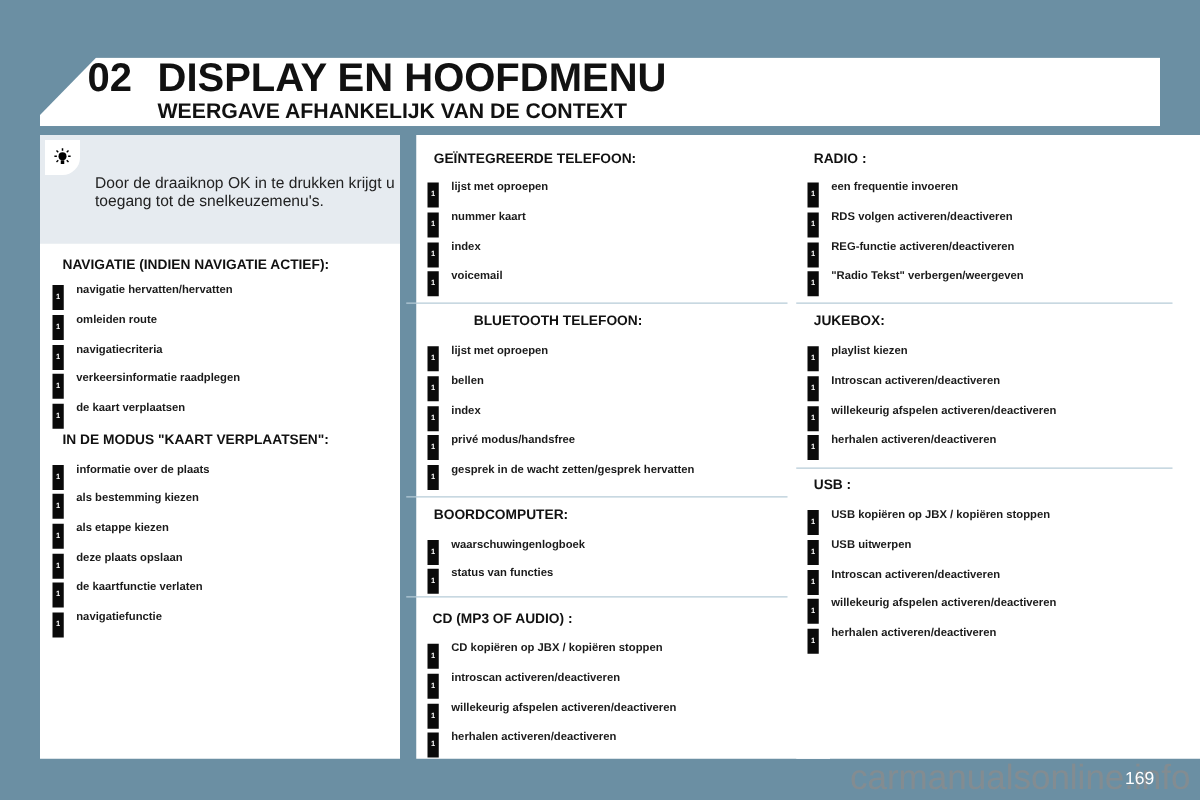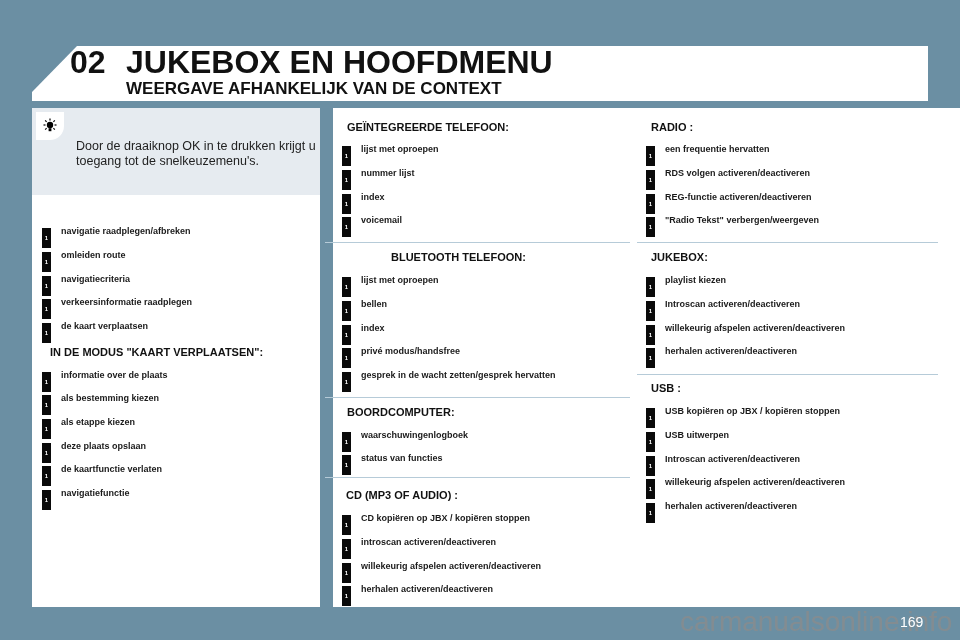--- a/index.html
+++ b/index.html
@@ -71,21 +71,21 @@
   .watermark {
     position: absolute; left: 680px; top: 606px; font-size: 28px; color: #8c8c8c;
     opacity: 0.75; letter-spacing: 0px;
   }
 </style>
 </head>
 <body>
 
 <div class="header"></div>
 <div class="chapter-num">02</div>
-<div class="chapter-title">JUKEBOX EN HOOFDMENU</div>
+<div class="chapter-title">DISPLAY EN HOOFDMENU</div>
 <div class="chapter-subtitle">WEERGAVE AFHANKELIJK VAN DE CONTEXT</div>
 
 <div class="panel panel-left">
   <div class="tip-box">
     <div class="tip-icon">
       <svg width="16" height="16" viewBox="0 0 16 16">
         <circle cx="8" cy="7" r="3.2" fill="#000"></circle>
         <rect x="6.6" y="10.2" width="2.8" height="3" fill="#000"></rect>
         <g stroke="#000" stroke-width="1.2">
           <line x1="8" y1="0.5" x2="8" y2="2.5"></line>
@@ -94,23 +94,24 @@
           <line x1="3.2" y1="2.4" x2="4.6" y2="3.8"></line>
           <line x1="12.8" y1="2.4" x2="11.4" y2="3.8"></line>
           <line x1="3.2" y1="11.6" x2="4.6" y2="10.2"></line>
           <line x1="12.8" y1="11.6" x2="11.4" y2="10.2"></line>
         </g>
       </svg>
     </div>
     <div class="tip-text">Door de draaiknop OK in te drukken krijgt u toegang tot de snelkeuzemenu's.</div>
   </div>
 
+  <div class="section-title" style="left:18px; top:98px;">NAVIGATIE (INDIEN NAVIGATIE ACTIEF):</div>
   <div class="item" style="left:10px; top:118px;">
       <span class="badge">1</span>
-      <span class="item-label">navigatie raadplegen/afbreken</span>
+      <span class="item-label">navigatie hervatten/hervatten</span>
     </div>
   <div class="item" style="left:10px; top:142px;">
       <span class="badge">1</span>
       <span class="item-label">omleiden route</span>
     </div>
   <div class="item" style="left:10px; top:166px;">
       <span class="badge">1</span>
       <span class="item-label">navigatiecriteria</span>
     </div>
   <div class="item" style="left:10px; top:189px;">
@@ -150,33 +151,33 @@
 </div>
 
 <div class="panel panel-mid">
   <div class="section-title" style="left:14px; top:13px;">GEÏNTEGREERDE TELEFOON:</div>
   <div class="item" style="left:9px; top:36px;">
       <span class="badge">1</span>
       <span class="item-label">lijst met oproepen</span>
     </div>
   <div class="item" style="left:9px; top:60px;">
       <span class="badge">1</span>
-      <span class="item-label">nummer lijst</span>
+      <span class="item-label">nummer kaart</span>
     </div>
   <div class="item" style="left:9px; top:84px;">
       <span class="badge">1</span>
       <span class="item-label">index</span>
     </div>
   <div class="item" style="left:9px; top:107px;">
       <span class="badge">1</span>
       <span class="item-label">voicemail</span>
     </div>
   <div class="sep" style="left:-8px; top:134px; width:305px;"></div>
 
-  <div class="section-title" style="left:26px; top:143px;padding-left:32px;">BLUETOOTH TELEFOON:</div>
+  <div class="section-title" style="left:14px; top:143px;padding-left:32px;">BLUETOOTH TELEFOON:</div>
   <div class="item" style="left:9px; top:167px;">
       <span class="badge">1</span>
       <span class="item-label">lijst met oproepen</span>
     </div>
   <div class="item" style="left:9px; top:191px;">
       <span class="badge">1</span>
       <span class="item-label">bellen</span>
     </div>
   <div class="item" style="left:9px; top:215px;">
       <span class="badge">1</span>
@@ -219,21 +220,21 @@
   <div class="item" style="left:9px; top:476px;">
       <span class="badge">1</span>
       <span class="item-label">herhalen activeren/deactiveren</span>
     </div>
 </div>
 
 <div class="panel panel-right">
   <div class="section-title" style="left:14px; top:13px;">RADIO :</div>
   <div class="item" style="left:9px; top:36px;">
       <span class="badge">1</span>
-      <span class="item-label">een frequentie hervatten</span>
+      <span class="item-label">een frequentie invoeren</span>
     </div>
   <div class="item" style="left:9px; top:60px;">
       <span class="badge">1</span>
       <span class="item-label">RDS volgen activeren/deactiveren</span>
     </div>
   <div class="item" style="left:9px; top:84px;">
       <span class="badge">1</span>
       <span class="item-label">REG-functie activeren/deactiveren</span>
     </div>
   <div class="item" style="left:9px; top:107px;">

